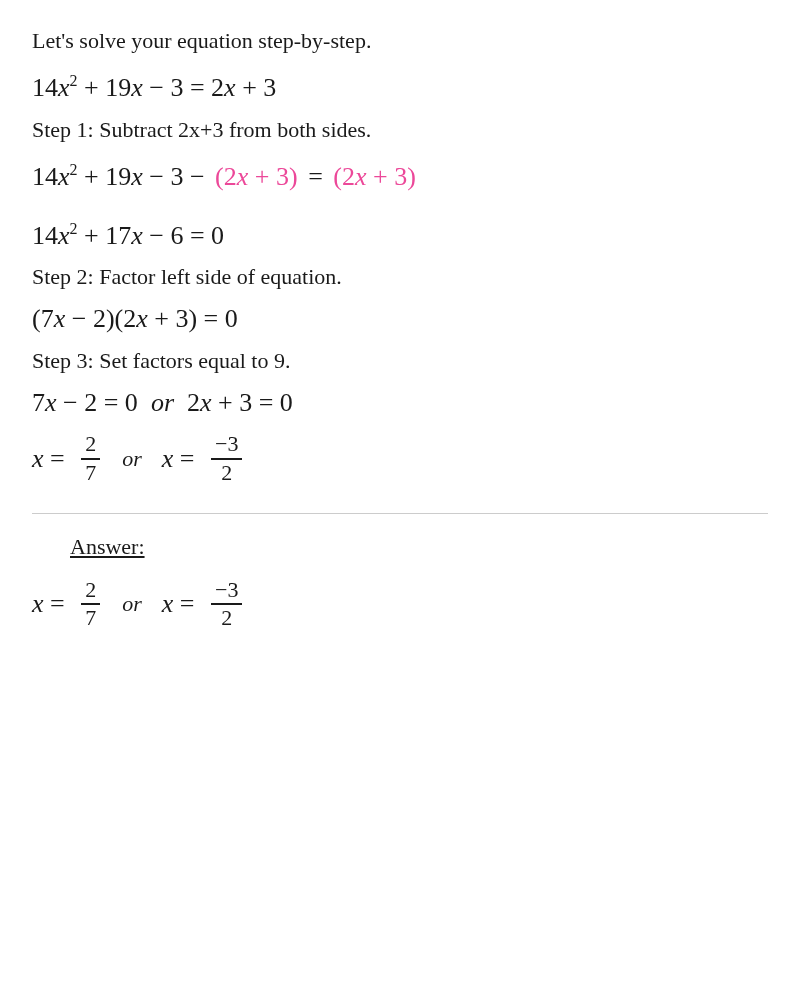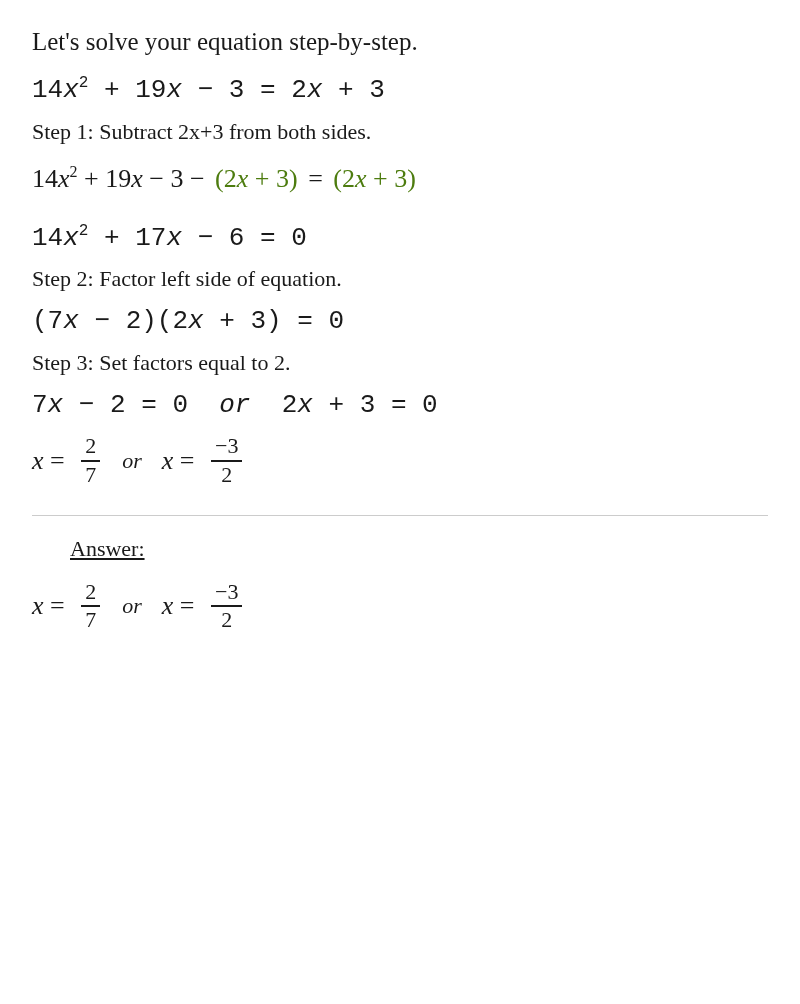--- a/index.html
+++ b/index.html
@@ -12,41 +12,40 @@
       width: 800px;
       min-height: 1004px;
       background: #ffffff;
       font-family: 'Georgia', serif;
       font-size: 22px;
       color: #1a1a1a;
       padding: 28px 32px 32px 32px;
     }
 
     .intro-text {
-      font-size: 25px;
+      font-size: 22px;
       margin-bottom: 18px;
     }
 
     .equation-line {
       font-size: 26px;
       margin-bottom: 14px;
       display: flex;
       align-items: center;
       flex-wrap: wrap;
-      font-family: Liberation Mono, monospace;
     }
 
     .step-label {
       font-size: 22px;
       margin-bottom: 14px;
       margin-top: 0;
     }
 
     .blue {
-      color: #4d7c0f;
+      color: #ec4899;
     }
 
     sup {
       font-size: 16px;
       vertical-align: super;
     }
 
     .spacer {
       margin-top: 24px;
     }
@@ -146,21 +145,21 @@
 <div class="equation-line">
   <span>14<i>x</i><sup>2</sup>&nbsp;+&nbsp;17<i>x</i>&nbsp;−&nbsp;6&nbsp;=&nbsp;0</span>
 </div>
 
 <p class="step-label">Step 2: Factor left side of equation.</p>
 
 <div class="equation-line">
   <span>(7<i>x</i>&nbsp;−&nbsp;2)(2<i>x</i>&nbsp;+&nbsp;3)&nbsp;=&nbsp;0</span>
 </div>
 
-<p class="step-label">Step 3: Set factors equal to 2.</p>
+<p class="step-label">Step 3: Set factors equal to 9.</p>
 
 <div class="equation-line">
   <span>7<i>x</i>&nbsp;−&nbsp;2&nbsp;=&nbsp;0&nbsp;&nbsp;<i>or</i>&nbsp;&nbsp;2<i>x</i>&nbsp;+&nbsp;3&nbsp;=&nbsp;0</span>
 </div>
 
 <div class="answer-row" style="gap: 8px; margin-bottom: 20px; margin-top: 8px;">
   <span style="font-size:26px;"><i>x</i>&nbsp;=&nbsp;</span>
   <span class="fraction">
     <span class="numerator">2</span>
     <span class="denominator">7</span>

